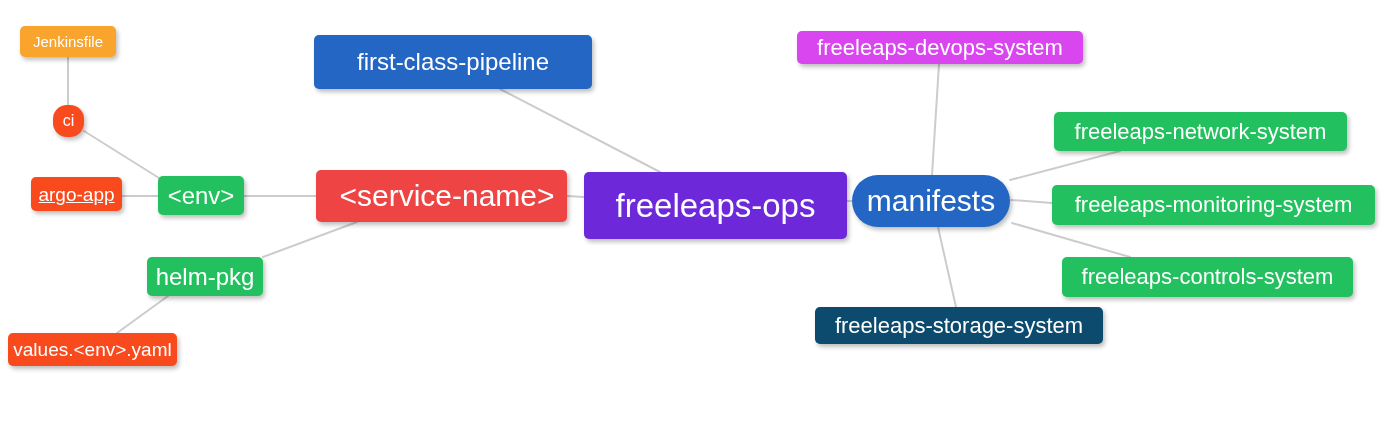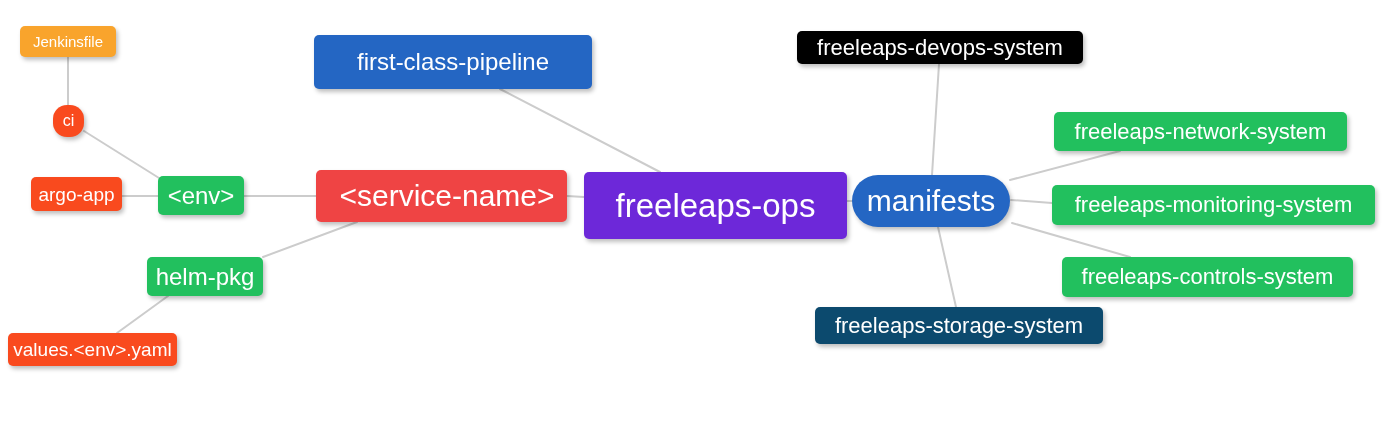--- a/index.html
+++ b/index.html
@@ -59,21 +59,21 @@
       <line x1="1012" y1="223" x2="1130" y2="257" stroke="#cccccc" stroke-width="2" stroke-linecap="round"></line>
       <line x1="938" y1="227" x2="956" y2="307" stroke="#cccccc" stroke-width="2" stroke-linecap="round"></line>
     </svg>
   <div id="node-layer">
       <div class="node" style="left: 20px; top: 26px; width: 96px; height: 31px; font-size: 15px; background: rgb(249, 164, 44); color: rgb(255, 255, 255);">
         <span>Jenkinsfile</span>
       </div>
       <div class="node" style="left: 53px; top: 105px; width: 31px; height: 32px; font-size: 16px; background: rgb(249, 74, 30); color: rgb(255, 255, 255); border-radius: 14px;">
         <span>ci</span>
       </div>
-      <div class="node" style="left: 31px; top: 177px; width: 91px; height: 34px; font-size: 19px; background: rgb(249, 74, 30); color: rgb(255, 255, 255);">
+      <div class="node" style="left: 31px; top: 177px; width: 91px; height: 34px; font-size: 19px; background: rgb(249, 74, 30); color: rgb(255, 255, 255); text-decoration: underline;">
         <span>argo-app</span>
       </div>
       <div class="node" style="left: 158px; top: 176px; width: 86px; height: 39px; font-size: 24px; background: rgb(34, 192, 94); color: rgb(255, 255, 255);">
         <span>&lt;env&gt;</span>
       </div>
       <div class="node" style="left: 147px; top: 257px; width: 116px; height: 39px; font-size: 24px; background: rgb(34, 192, 94); color: rgb(255, 255, 255);">
         <span>helm-pkg</span>
       </div>
       <div class="node" style="left: 8px; top: 333px; width: 169px; height: 33px; font-size: 19px; background: rgb(249, 74, 30); color: rgb(255, 255, 255);">
         <span>values.&lt;env&gt;.yaml</span>
@@ -83,21 +83,21 @@
       </div>
       <div class="node" style="left: 316px; top: 170px; width: 251px; height: 52px; font-size: 30px; background: #ef4444; color: rgb(255, 255, 255); padding-left: 11px;">
         <span>&lt;service-name&gt;</span>
       </div>
       <div class="node" style="left: 584px; top: 172px; width: 263px; height: 67px; font-size: 33px; background: #6d28d9; color: rgb(255, 255, 255);">
         <span>freeleaps-ops</span>
       </div>
       <div class="node" style="left: 852px; top: 175px; width: 158px; height: 52px; font-size: 30px; background: rgb(36, 102, 195); color: rgb(255, 255, 255); border-radius: 26px;">
         <span>manifests</span>
       </div>
-      <div class="node" style="left: 797px; top: 31px; width: 286px; height: 33px; font-size: 22px; background: #000000; color: rgb(255, 255, 255);">
+      <div class="node" style="left: 797px; top: 31px; width: 286px; height: 33px; font-size: 22px; background: #d946ef; color: rgb(255, 255, 255);">
         <span>freeleaps-devops-system</span>
       </div>
       <div class="node" style="left: 1054px; top: 112px; width: 293px; height: 39px; font-size: 22px; background: rgb(34, 192, 94); color: rgb(255, 255, 255);">
         <span>freeleaps-network-system</span>
       </div>
       <div class="node" style="left: 1052px; top: 185px; width: 323px; height: 40px; font-size: 22px; background: rgb(34, 192, 94); color: rgb(255, 255, 255);">
         <span>freeleaps-monitoring-system</span>
       </div>
       <div class="node" style="left: 1062px; top: 257px; width: 291px; height: 40px; font-size: 22px; background: rgb(34, 192, 94); color: rgb(255, 255, 255);">
         <span>freeleaps-controls-system</span>

